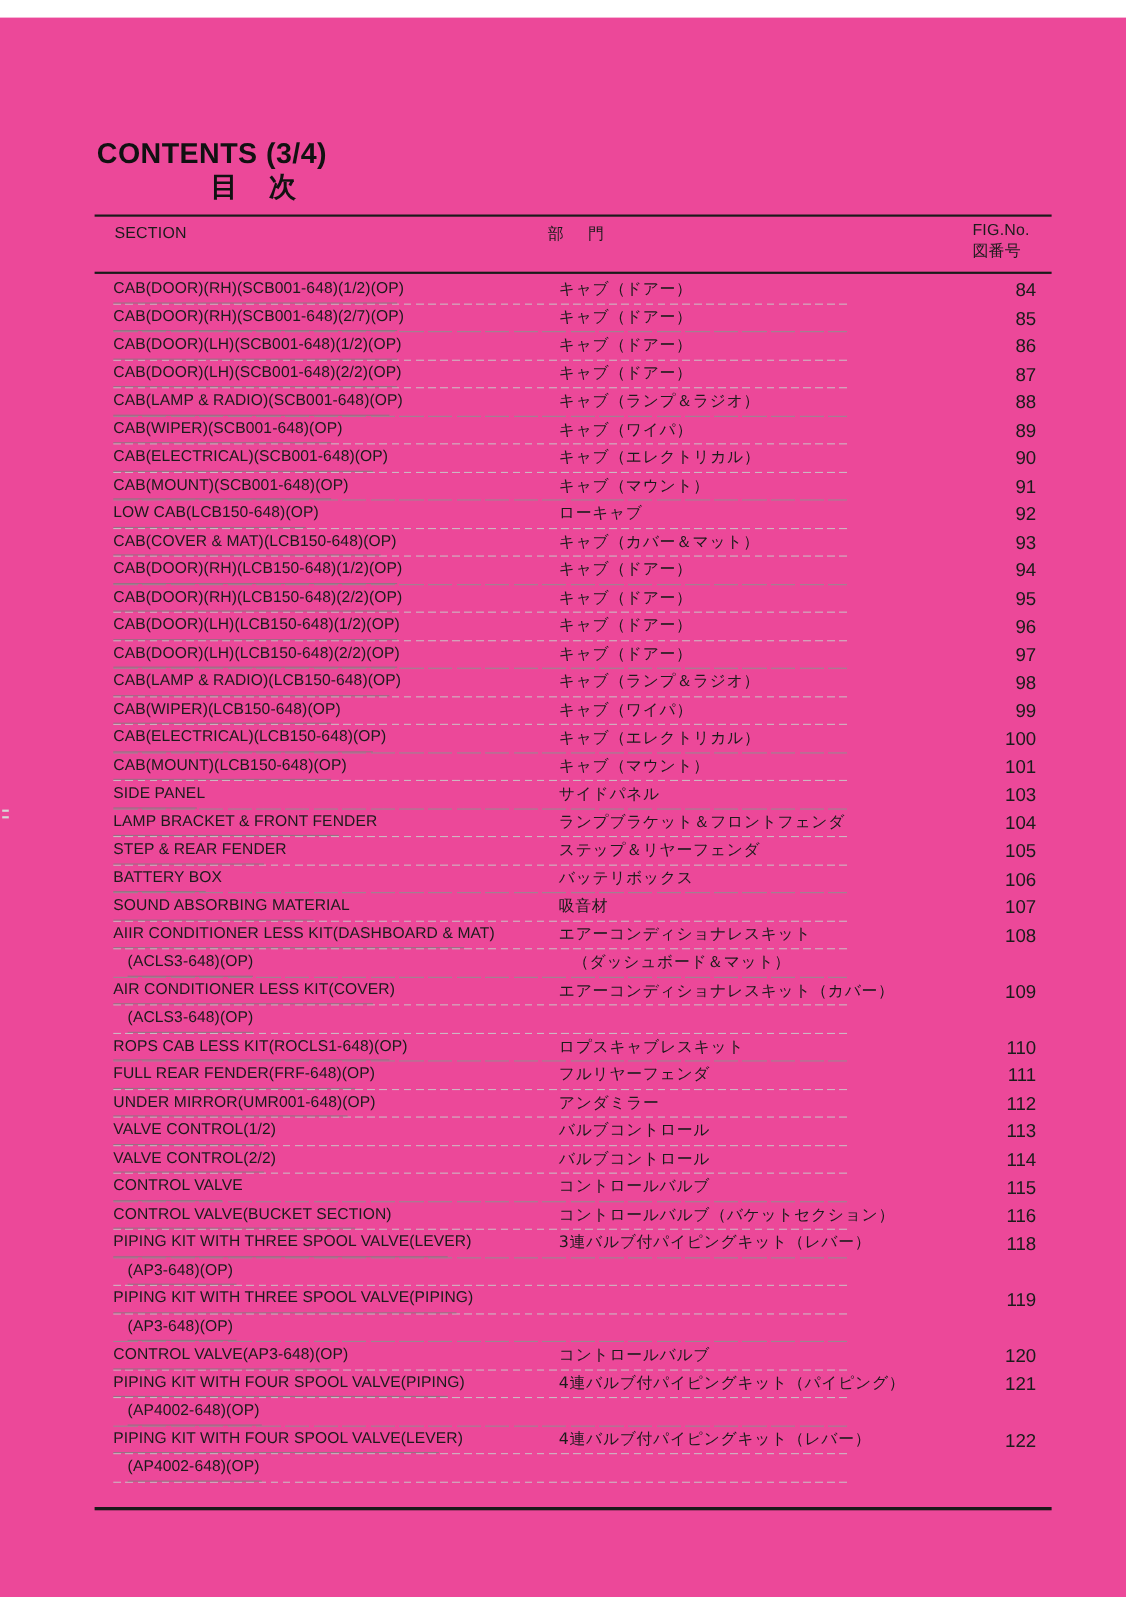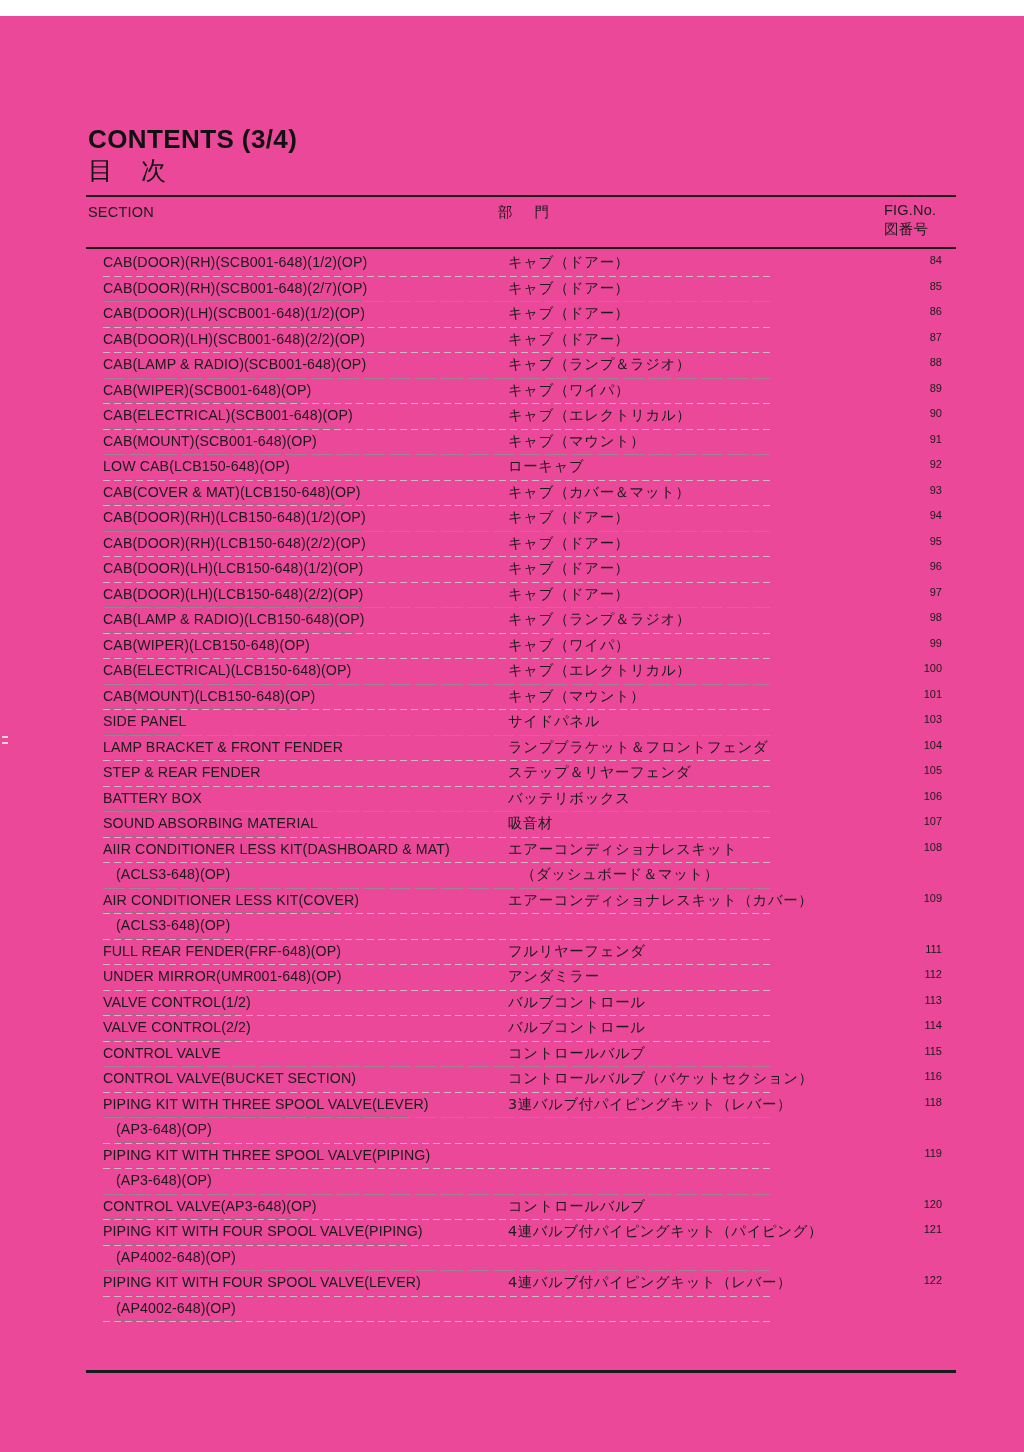--- a/index.html
+++ b/index.html
@@ -39,43 +39,44 @@
   }
   .title-en {
     font-size: 26px;
     font-weight: bold;
     letter-spacing: 0.4px;
     line-height: 1.0;
     color: #111;
   }
   .title-ja {
     font-size: 25px;
-    font-weight: normal;
+    font-weight: bold;
     line-height: 1.0;
     margin-top: 6px;
     color: #111;
     letter-spacing: 28px;
+    text-align: right;
   }
 
   
   .rule {
     position: absolute;
     background: #1a1a1a;
   }
   .rule-top    { left: 86px; top: 179px;  width: 870px; height: 2px; }
   .rule-mid    { left: 86px; top: 231px;  width: 870px; height: 2px; }
   .rule-bottom { left: 86px; top: 1354px; width: 870px; height: 2.5px; }
 
   .col-head {
     position: absolute;
     font-size: 14.5px;
     color: #1b1b1b;
     letter-spacing: 0.2px;
   }
-  .ch-section { left: 88px;  top: 188px; }
+  .ch-section { left: 104px;  top: 188px; }
   .ch-ja      { left: 498px; top: 187px; letter-spacing: 22px; }
   .ch-fig     { left: 884px; top: 185px; line-height: 1.32; }
 
   
   #toc {
     position: absolute;
     left: 0;
     top: 236px;
     width: 840px;
   }
@@ -108,21 +109,21 @@
   }
   .row.lvl0 > .cell-ja { left: 499px; }
   .row.cont > .cell-ja { left: 521px; }
 
   .cell-fig {
     position: absolute;
     left: 860px;
     top: 2px;
     width: 82px;
     text-align: right;
-    font-size: 11px;
+    font-size: 17px;
     color: #1b1b1b;
   }
 
   
   .leader {
     position: absolute;
     left: 103px;
     right: 70px;
     bottom: 1px;
     height: 1px;
@@ -356,20 +357,27 @@
         <div class="underscore-en" style="left: 103px; width: 235.6px;"></div>
       </div>
       <div class="row cont">
         <div class="cell-en">(ACLS3-648)(OP)</div>
         <div class="cell-ja"></div>
         <div class="cell-fig"></div>
         <div class="leader"></div>
         <div class="underscore-en" style="left: 116px; width: 114px;"></div>
       </div>
       <div class="row lvl1">
+        <div class="cell-en">ROPS CAB LESS KIT(ROCLS1-648)(OP)</div>
+        <div class="cell-ja">ロプスキャブレスキット</div>
+        <div class="cell-fig">110</div>
+        <div class="leader strong"></div>
+        <div class="underscore-en" style="left: 103px; width: 250.8px;"></div>
+      </div>
+      <div class="row lvl1">
         <div class="cell-en">FULL REAR FENDER(FRF-648)(OP)</div>
         <div class="cell-ja">フルリヤーフェンダ</div>
         <div class="cell-fig">111</div>
         <div class="leader"></div>
         <div class="underscore-en" style="left: 103px; width: 220.4px;"></div>
       </div>
       <div class="row lvl1">
         <div class="cell-en">UNDER MIRROR(UMR001-648)(OP)</div>
         <div class="cell-ja">アンダミラー</div>
         <div class="cell-fig">112</div>

